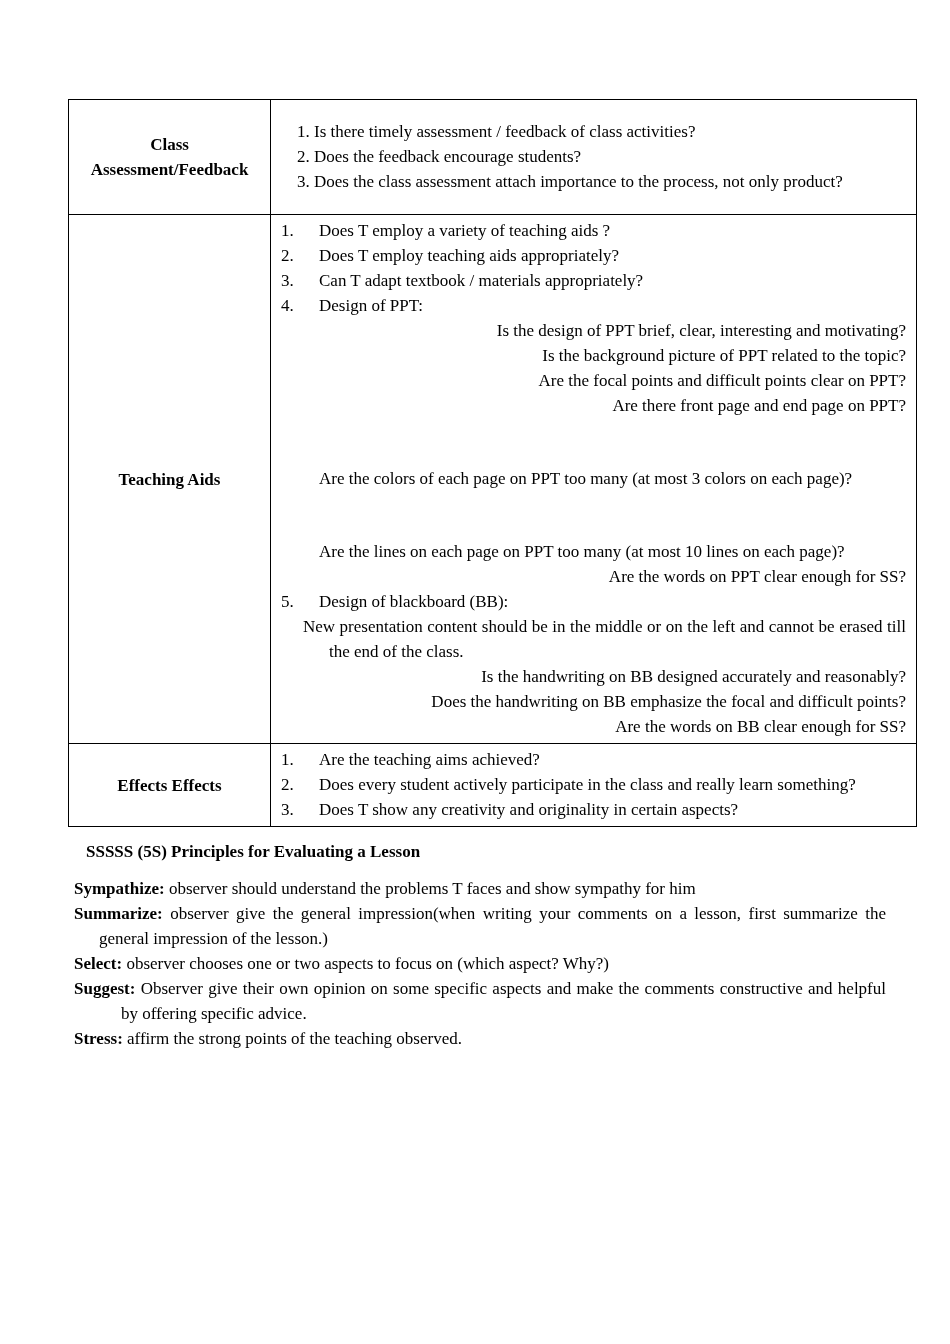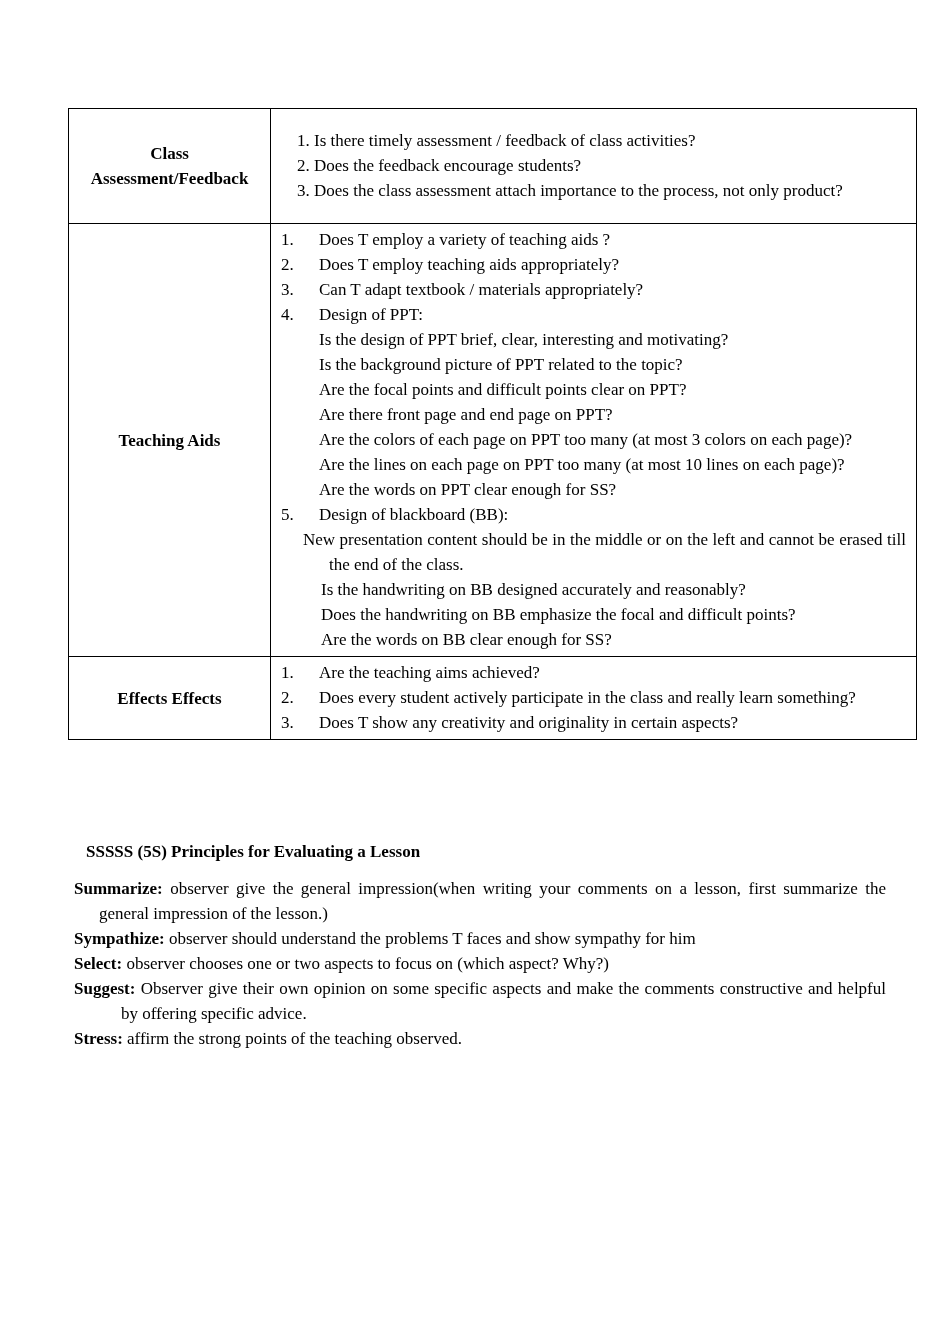--- a/index.html
+++ b/index.html
@@ -18,21 +18,21 @@
     position: relative;
     width: 950px;
     height: 1344px;
     box-sizing: border-box;
   }
 
   
   .eval-table {
     position: absolute;
     left: 68px;
-    top: 108px;
+    top: 99px;
     width: 818px;
     border-collapse: collapse;
     table-layout: fixed;
   }
   .eval-table td {
     border: 1px solid #000000;
     vertical-align: top;
     padding: 0;
   }
   .col-label {
@@ -77,25 +77,25 @@
     text-align: left;
   }
 
   
   .sub {
     text-align: justify;
     text-justify: inter-word;
     margin: 0;
   }
   .sub-ppt      { padding-left: 38px; text-indent: 0; }
-  .sub-ppt-wrap { padding-left: 24px; text-indent: 14px; }
+  .sub-ppt-wrap { padding-left: 24px; text-indent: 14px; margin-top: 48px; }
   .sub-bb-lead  { padding-left: 48px; text-indent: -26px; }
   .sub-bb       { padding-left: 40px; }
 
-  .last-line { text-align: left; }
+  .last-line { text-align: right; }
 
   
   .principles {
     position: absolute;
     left: 74px;
     top: 827px;
     width: 812px;
     font-size: 17px;
     line-height: 25px;
   }
@@ -202,29 +202,29 @@
         </td>
       </tr>
 
 
     </tbody>
   </table>
 
   <div class="principles">
     <div class="ptitle">SSSSS  (5S) Principles for Evaluating a Lesson</div>
 
+    <div class="pline nojust">
+      <b>Sympathize:</b><span> observer should understand the problems T faces and show sympathy for him</span>
+    </div>
+
     <div class="pline ind-1">
       <b>Summarize:</b><span> observer give the general impression(when writing your comments on a lesson, first summarize the general impression of the lesson.)</span>
     </div>
 
     <div class="pline nojust">
-      <b>Sympathize:</b><span> observer should understand the problems T faces and show sympathy for him</span>
-    </div>
-
-    <div class="pline nojust">
       <b>Select:</b><span> observer chooses one or two aspects to focus on (which aspect? Why?)</span>
     </div>
 
     <div class="pline ind-2">
       <b>Suggest:</b><span> Observer give their own opinion on some specific aspects and make the comments constructive and helpful by offering specific advice.</span>
     </div>
 
     <div class="pline nojust">
       <b>Stress:</b><span> affirm the strong points of the teaching observed.</span>
     </div>

